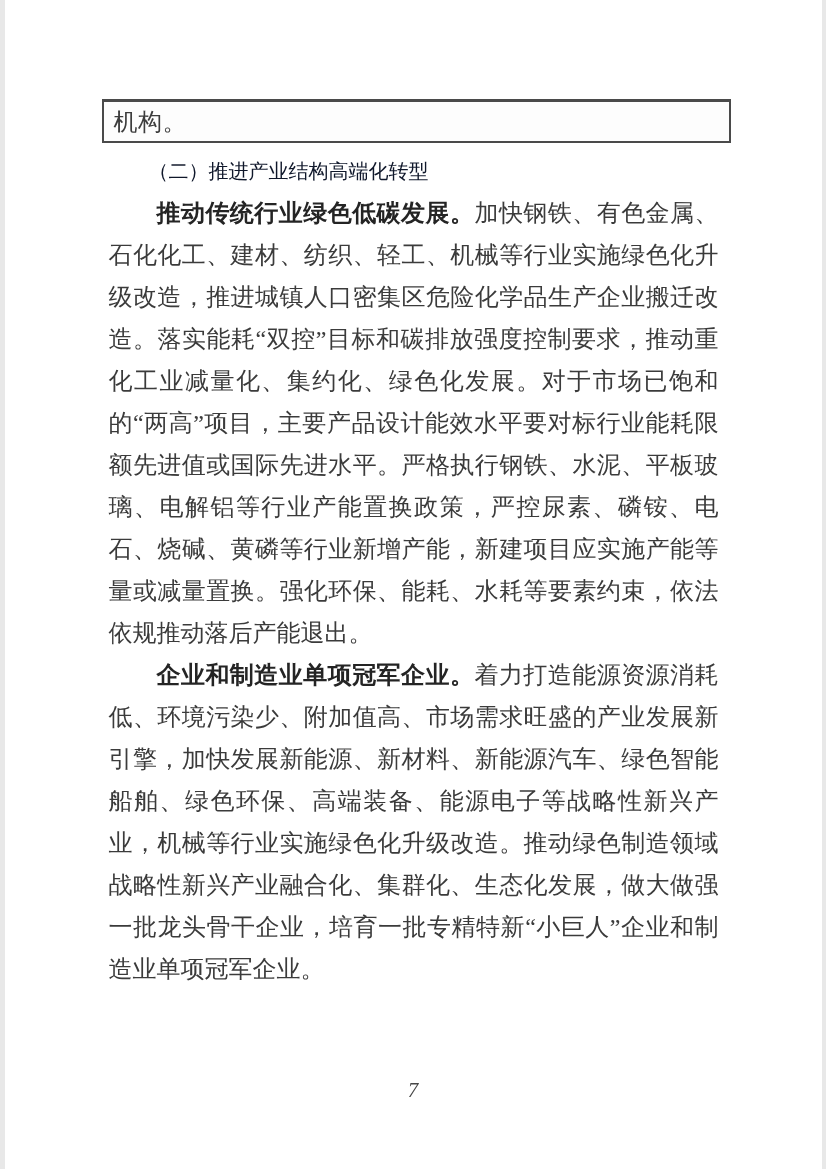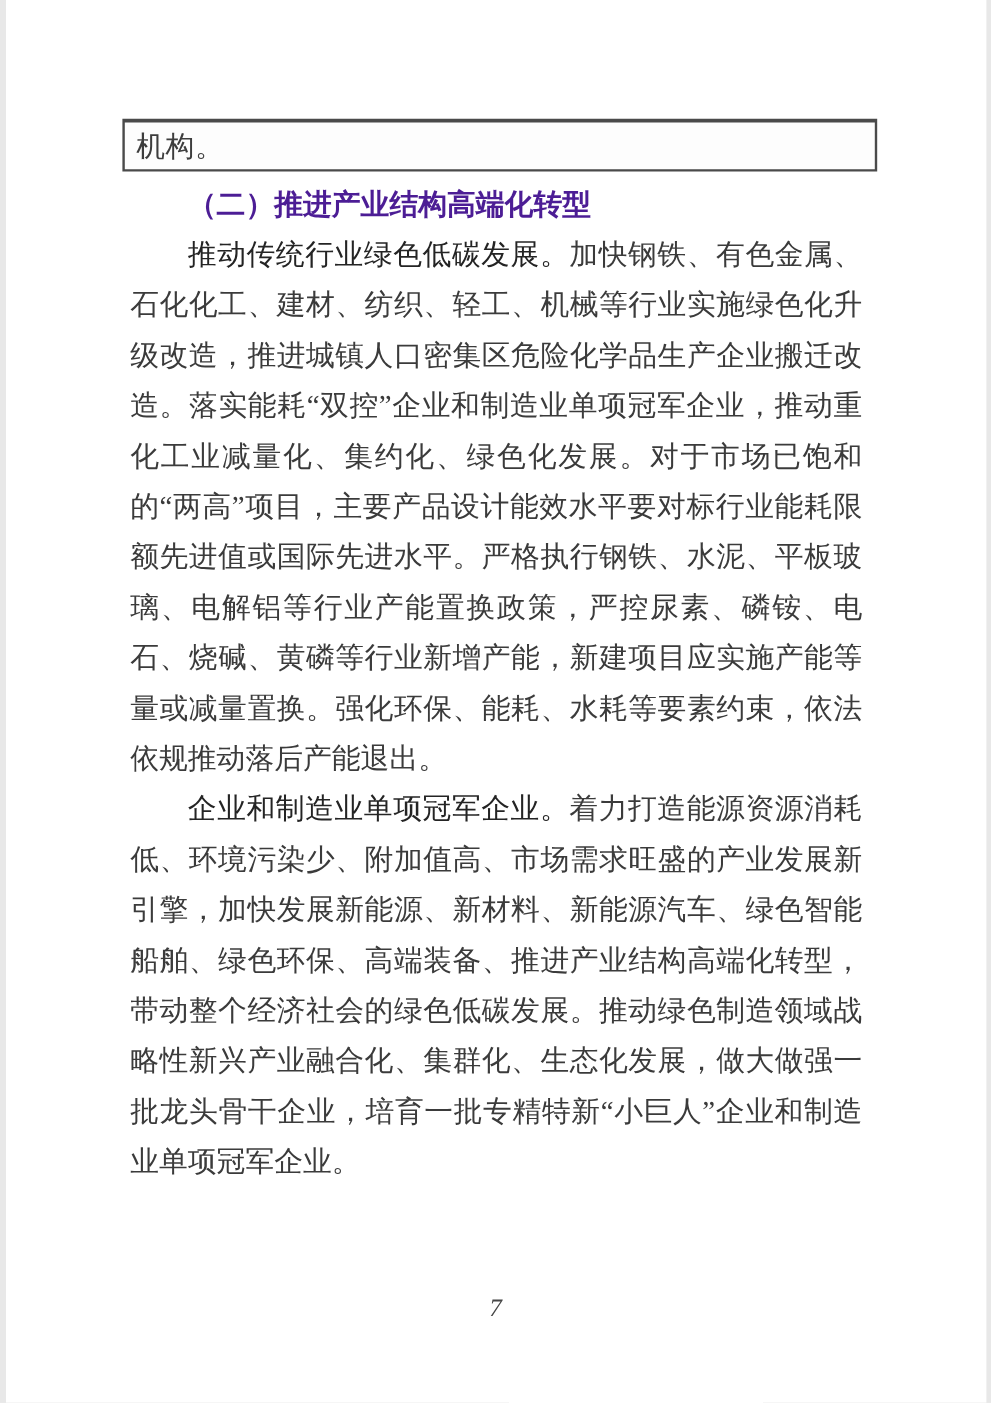--- a/index.html
+++ b/index.html
@@ -37,31 +37,31 @@
     left: 104px;
     top: 150px;
     width: 610px;
     font-size: 24px;
     line-height: 42px;
     text-align: justify;
     color: #3b3b3b;
   }
   .section-heading {
     text-indent: 2em;
-    font-weight: bold;
-    color: #4c1d95;
-    font-size: 24px;
+    font-weight: normal;
+    color: #0f172a;
+    font-size: 20px;
     line-height: 42px;
   }
   .para {
     text-indent: 2em;
     text-align: justify;
   }
   .para .lead {
-    font-weight: normal;
+    font-weight: bold;
     color: #242424;
   }
   .page-number {
     position: absolute;
     left: 0;
     right: 0;
     top: 1078px;
     text-align: center;
     font-size: 21px;
     color: #474747;
@@ -75,21 +75,21 @@
 
   <div class="carryover-box">
     <span class="carryover-text">机构。</span>
   </div>
 
   <div class="content">
 
     <div class="section-heading">（二）推进产业结构高端化转型</div>
 
 
-    <p class="para"><span class="lead">推动传统行业绿色低碳发展。</span><span>加快钢铁、有色金属、石化化工、建材、纺织、轻工、机械等行业实施绿色化升级改造，推进城镇人口密集区危险化学品生产企业搬迁改造。落实能耗“双控”企业和制造业单项冠军企业，推动重化工业减量化、集约化、绿色化发展。对于市场已饱和的“两高”项目，主要产品设计能效水平要对标行业能耗限额先进值或国际先进水平。严格执行钢铁、水泥、平板玻璃、电解铝等行业产能置换政策，严控尿素、磷铵、电石、烧碱、黄磷等行业新增产能，新建项目应实施产能等量或减量置换。强化环保、能耗、水耗等要素约束，依法依规推动落后产能退出。</span></p>
+    <p class="para"><span class="lead">推动传统行业绿色低碳发展。</span><span>加快钢铁、有色金属、石化化工、建材、纺织、轻工、机械等行业实施绿色化升级改造，推进城镇人口密集区危险化学品生产企业搬迁改造。落实能耗“双控”目标和碳排放强度控制要求，推动重化工业减量化、集约化、绿色化发展。对于市场已饱和的“两高”项目，主要产品设计能效水平要对标行业能耗限额先进值或国际先进水平。严格执行钢铁、水泥、平板玻璃、电解铝等行业产能置换政策，严控尿素、磷铵、电石、烧碱、黄磷等行业新增产能，新建项目应实施产能等量或减量置换。强化环保、能耗、水耗等要素约束，依法依规推动落后产能退出。</span></p>
 
-    <p class="para"><span class="lead">企业和制造业单项冠军企业。</span><span>着力打造能源资源消耗低、环境污染少、附加值高、市场需求旺盛的产业发展新引擎，加快发展新能源、新材料、新能源汽车、绿色智能船舶、绿色环保、高端装备、推进产业结构高端化转型，带动整个经济社会的绿色低碳发展。推动绿色制造领域战略性新兴产业融合化、集群化、生态化发展，做大做强一批龙头骨干企业，培育一批专精特新“小巨人”企业和制造业单项冠军企业。</span></p>
+    <p class="para"><span class="lead">企业和制造业单项冠军企业。</span><span>着力打造能源资源消耗低、环境污染少、附加值高、市场需求旺盛的产业发展新引擎，加快发展新能源、新材料、新能源汽车、绿色智能船舶、绿色环保、高端装备、能源电子等战略性新兴产业，机械等行业实施绿色化升级改造。推动绿色制造领域战略性新兴产业融合化、集群化、生态化发展，做大做强一批龙头骨干企业，培育一批专精特新“小巨人”企业和制造业单项冠军企业。</span></p>
 
   </div>
 
   <div class="page-number">7</div>
 
 </div>
 
 </body></html>

